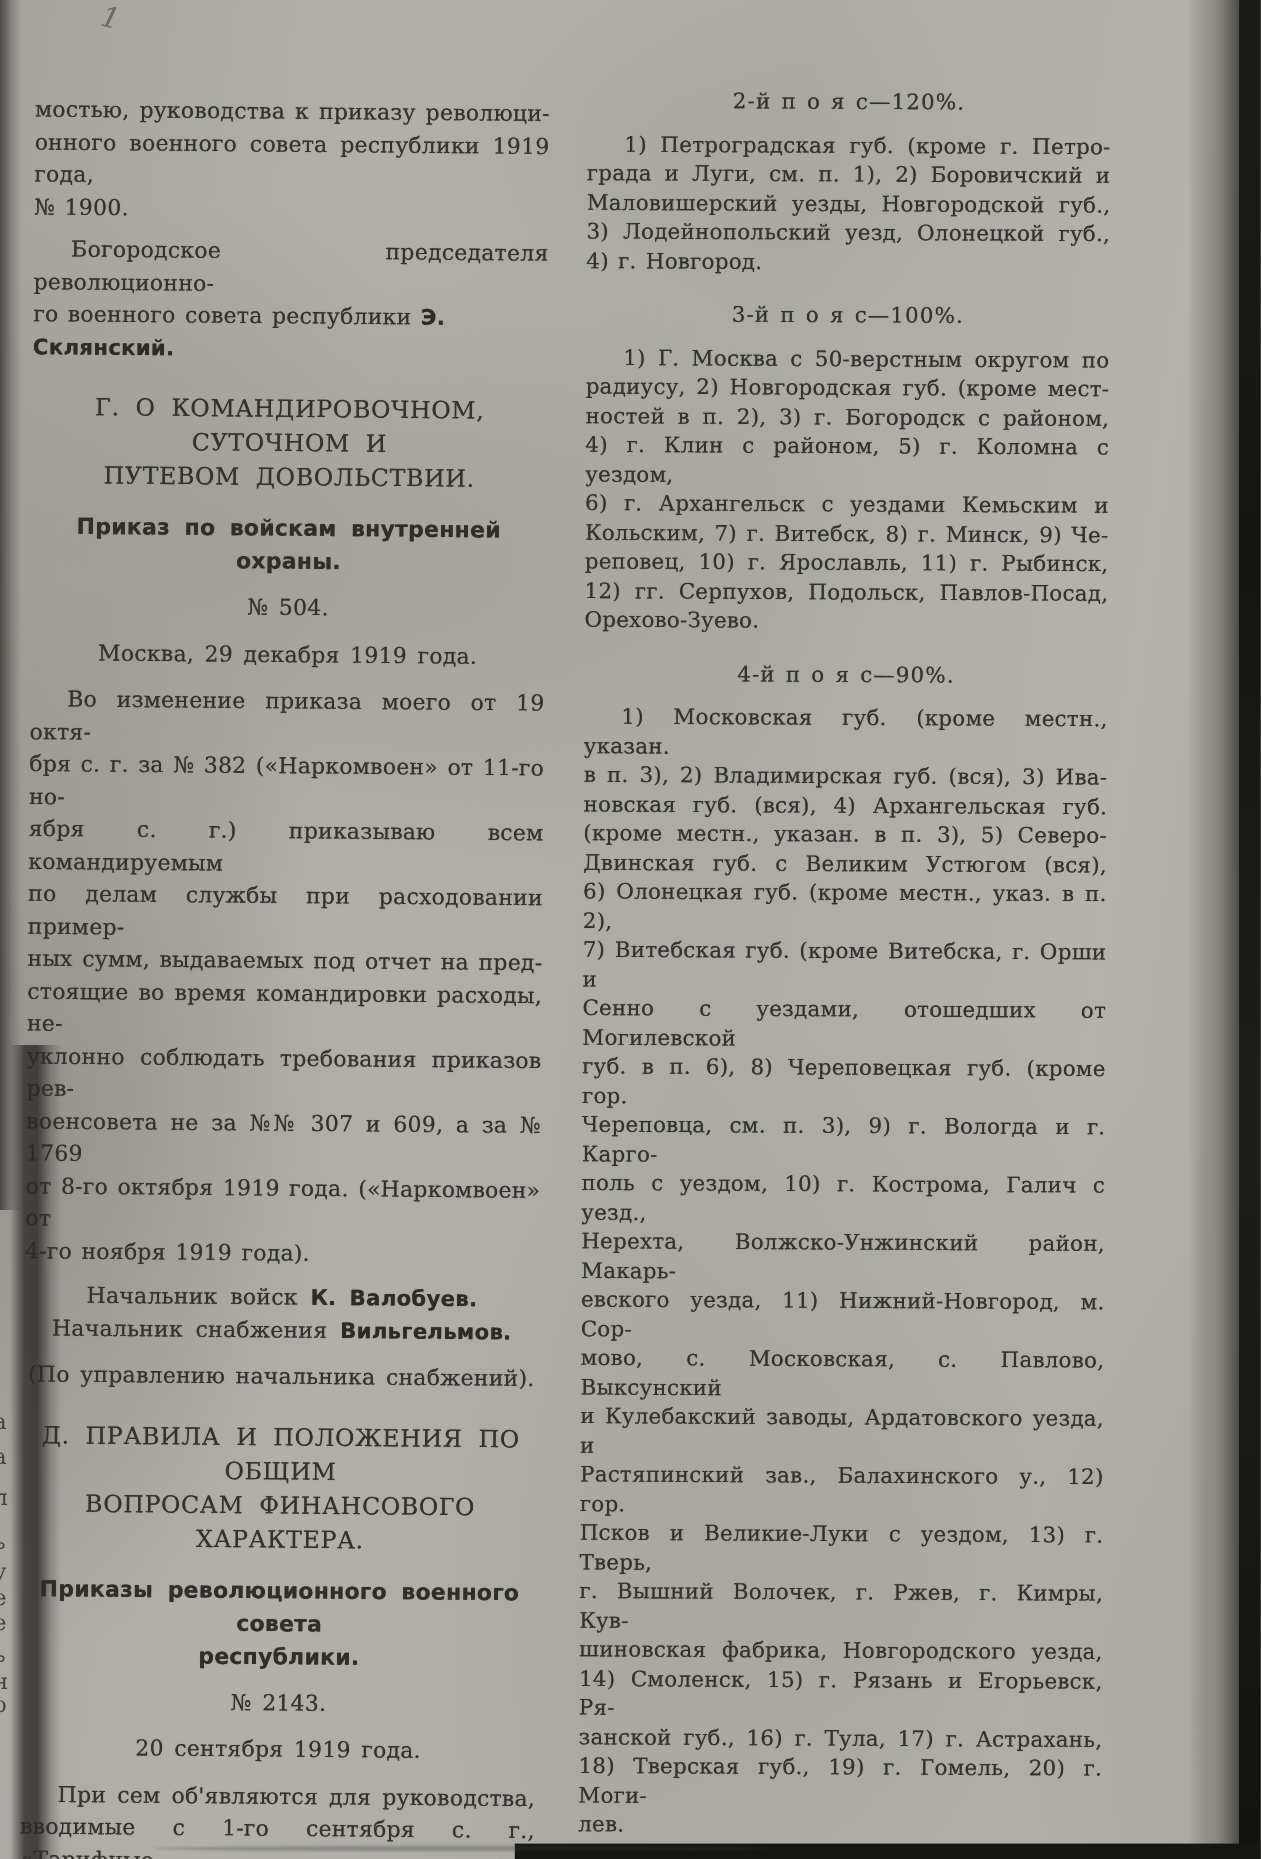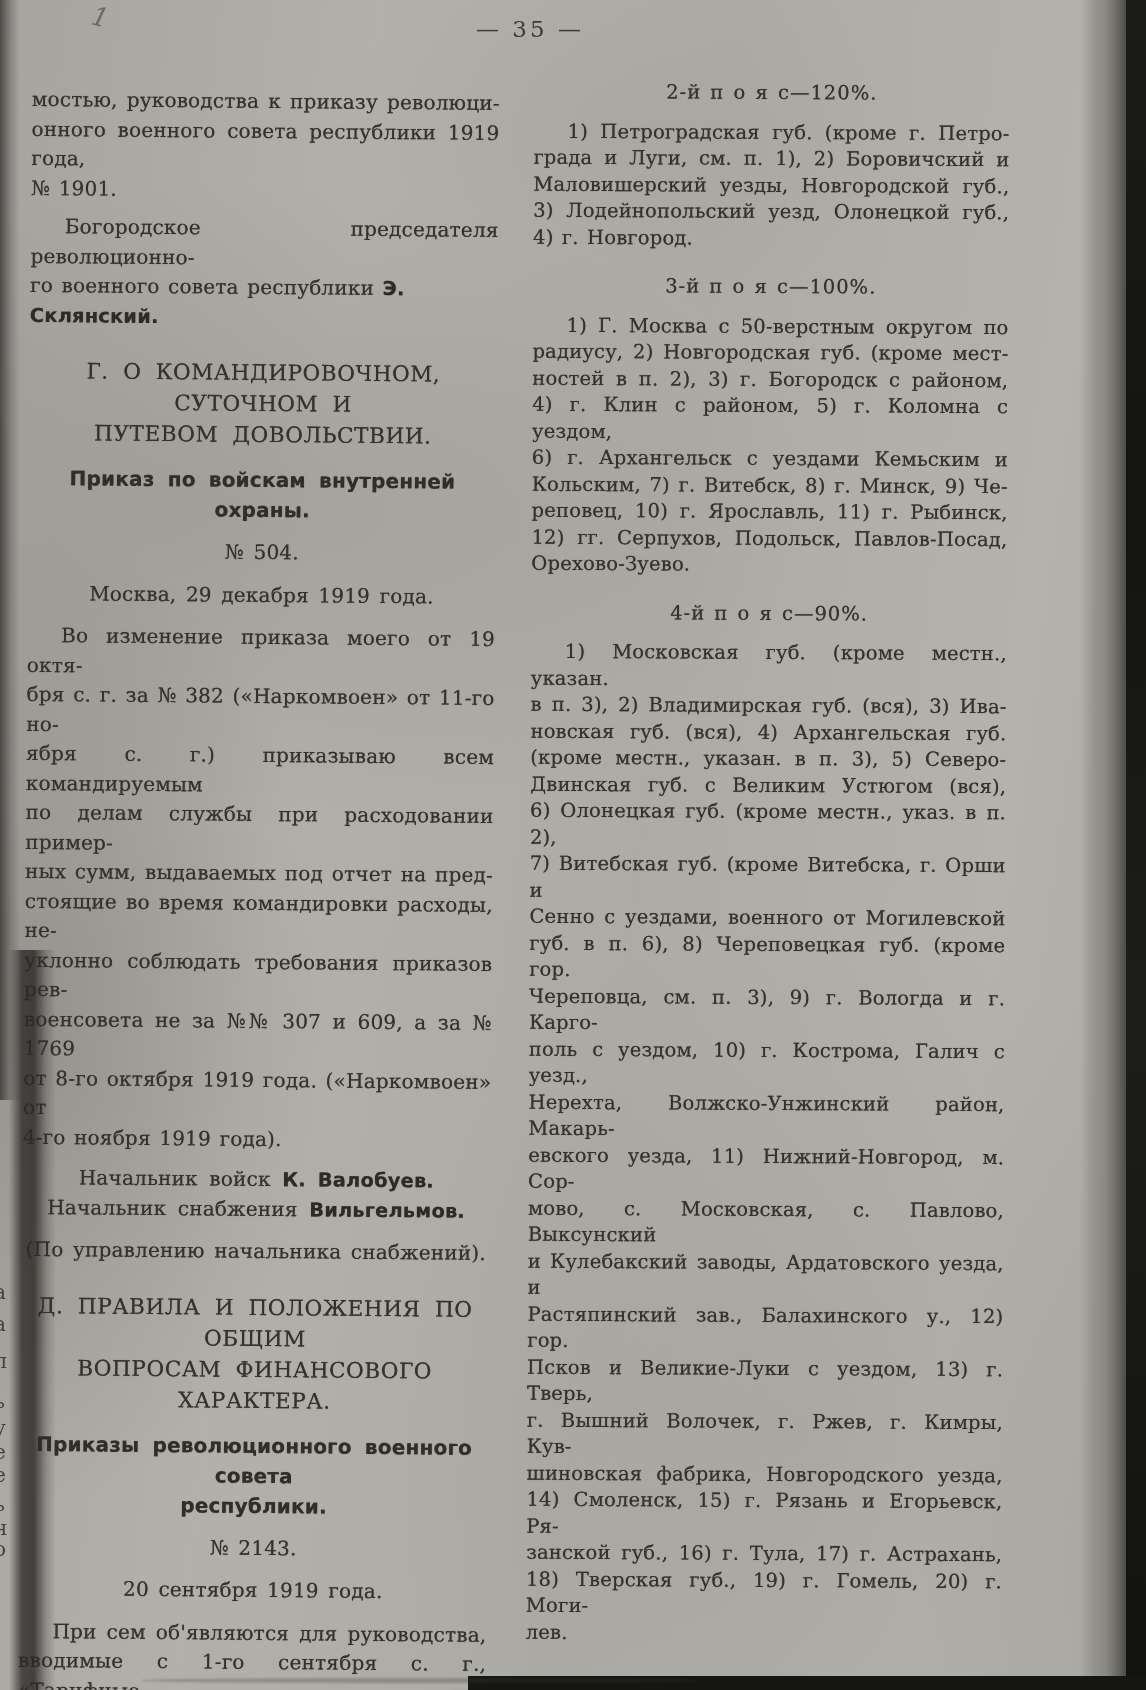--- a/index.html
+++ b/index.html
@@ -54,28 +54,27 @@
   .bottom-smear{position:absolute;bottom:7px;left:140px;width:560px;height:5px;
     border-radius:50%;background:rgba(60,58,54,0.3);filter:blur(1px);}
   .stray{position:absolute;top:2px;left:92px;font-size:26px;color:rgba(55,53,48,0.55);
     transform:rotate(14deg);font-style:italic;}
   .frag{position:absolute;left:-6px;width:16px;font-size:20px;color:#43413c;overflow:hidden;}
 </style>
 </head>
 <body>
 
 <div class="page">
-  <div class="pagenum">— 35 —</div>
   <div class="stray">1</div>
 
   <div class="col left">
       <div class="blk para">
         <div class="ln just"><span>мостью, руководства к приказу революци-</span></div>
         <div class="ln just"><span>онного военного совета республики 1919 года,</span></div>
-        <div class="ln last"><span>№ 1901.</span></div>
+        <div class="ln last"><span>№ 1900.</span></div>
       </div>
       <div class="blk para">
         <div class="ln just first"><span>Богородское председателя революционно-</span></div>
         <div class="ln last"><span>го военного совета республики </span><span class="b">Э. Склянский.</span></div>
       </div>
       <div class="blk heading">
         <div class="ln"><span>Г. О КОМАНДИРОВОЧНОМ, СУТОЧНОМ И</span></div>
         <div class="ln"><span>ПУТЕВОМ ДОВОЛЬСТВИИ.</span></div>
       </div>
       <div class="blk subheading">
@@ -154,21 +153,21 @@
         <div class="ln"><span>4-й п о я с—90%.</span></div>
       </div>
       <div class="blk para">
         <div class="ln just first"><span>1) Московская губ. (кроме местн., указан.</span></div>
         <div class="ln just"><span>в п. 3), 2) Владимирская губ. (вся), 3) Ива-</span></div>
         <div class="ln just"><span>новская губ. (вся), 4) Архангельская губ.</span></div>
         <div class="ln just"><span>(кроме местн., указан. в п. 3), 5) Северо-</span></div>
         <div class="ln just"><span>Двинская губ. с Великим Устюгом (вся),</span></div>
         <div class="ln just"><span>6) Олонецкая губ. (кроме местн., указ. в п. 2),</span></div>
         <div class="ln just"><span>7) Витебская губ. (кроме Витебска, г. Орши и</span></div>
-        <div class="ln just"><span>Сенно с уездами, военного от Могилевской</span></div>
+        <div class="ln just"><span>Сенно с уездами, отошедших от Могилевской</span></div>
         <div class="ln just"><span>губ. в п. 6), 8) Череповецкая губ. (кроме гор.</span></div>
         <div class="ln just"><span>Череповца, см. п. 3), 9) г. Вологда и г. Карго-</span></div>
         <div class="ln just"><span>поль с уездом, 10) г. Кострома, Галич с уезд.,</span></div>
         <div class="ln just"><span>Нерехта, Волжско-Унжинский район, Макарь-</span></div>
         <div class="ln just"><span>евского уезда, 11) Нижний-Новгород, м. Сор-</span></div>
         <div class="ln just"><span>мово, с. Московская, с. Павлово, Выксунский</span></div>
         <div class="ln just"><span>и Кулебакский заводы, Ардатовского уезда, и</span></div>
         <div class="ln just"><span>Растяпинский зав., Балахинского у., 12) гор.</span></div>
         <div class="ln just"><span>Псков и Великие-Луки с уездом, 13) г. Тверь,</span></div>
         <div class="ln just"><span>г. Вышний Волочек, г. Ржев, г. Кимры, Кув-</span></div>

